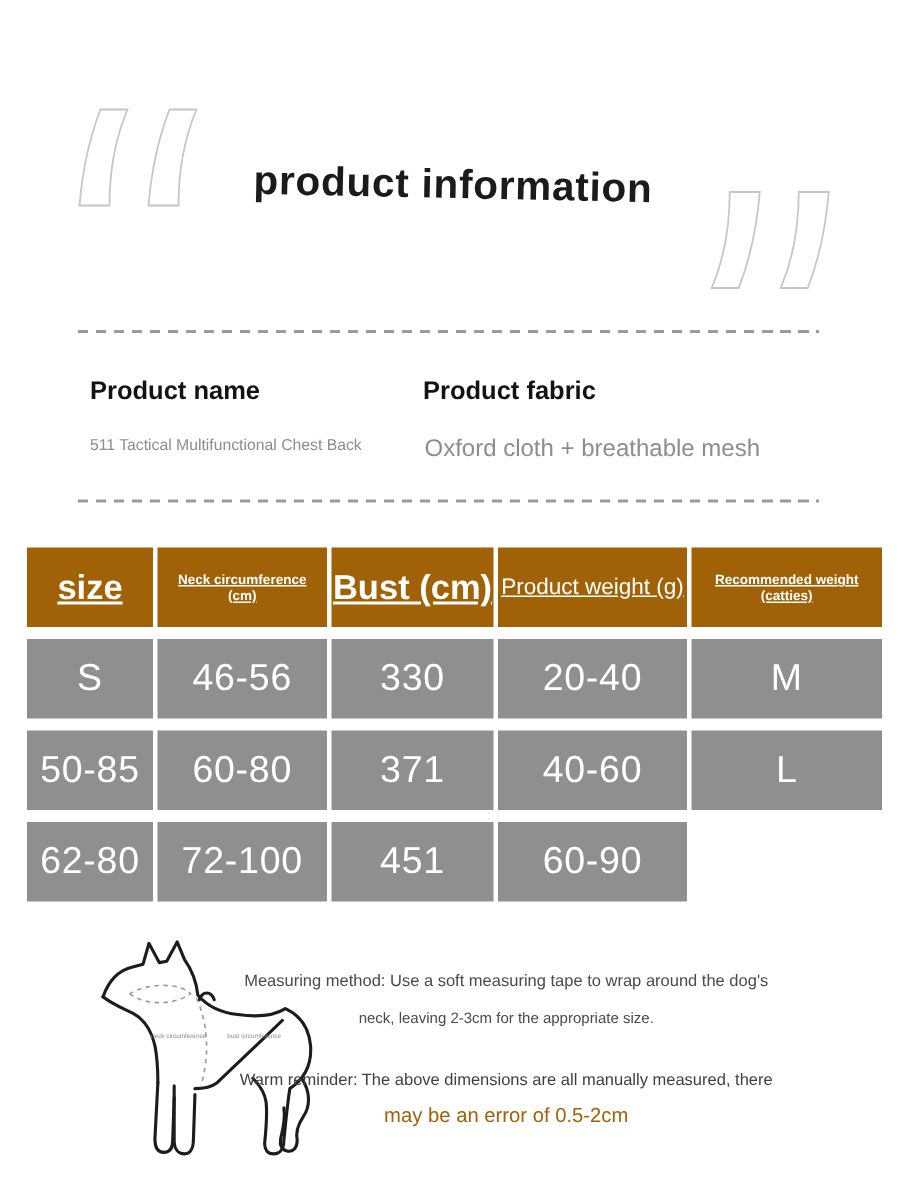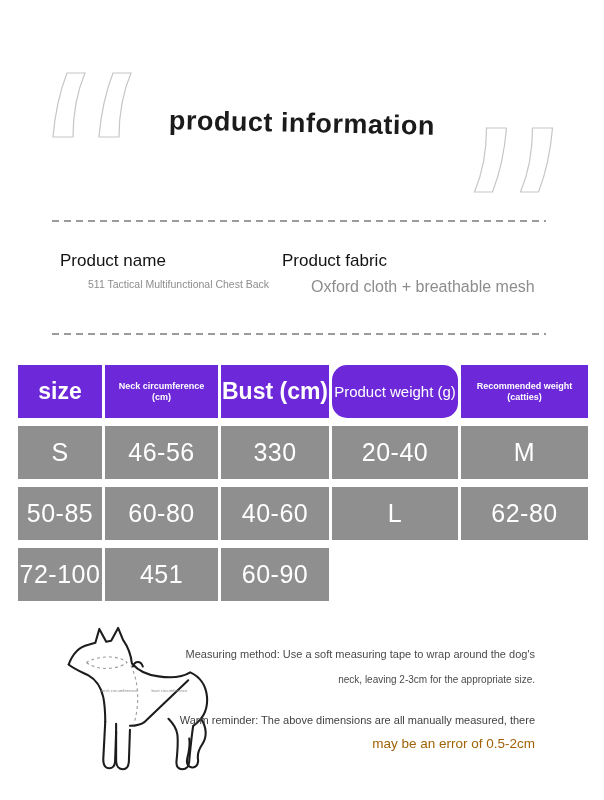--- a/index.html
+++ b/index.html
@@ -23,55 +23,55 @@
   
   .divider{
     position:absolute;left:52px;width:494px;height:2px;
     background:repeating-linear-gradient(90deg,#9b9b9b 0 7px,transparent 7px 12px);
   }
   .divider.d1{top:220px;}
   .divider.d2{top:333px;}
   
   .info-label{
     position:absolute;top:251px;
-    font-size:17px;font-weight:400;color:#131313;
+    font-size:17px;font-weight:700;color:#131313;
   }
   .info-label.name{left:60px;}
   .info-label.fabric{left:282px;}
   .info-value{
-    position:absolute;top:278px;color:#8d8d8d;margin-left:28px;
+    position:absolute;top:291px;color:#8d8d8d;
   }
   .info-value.name{left:60px;font-size:10.5px;}
   .info-value.fabric{left:283px;font-size:16px;}
   
   .size-table{
     position:absolute;left:18px;top:365px;
     display:grid;
     grid-template-columns:84px 113px 108px 126px 127px;
     grid-auto-rows:53px;
     column-gap:3px;row-gap:8px;
   }
   .hcell{
-    background:#6d28d9;color:#ffffff;
+    background:#a16207;color:#ffffff;
     display:flex;align-items:center;justify-content:center;
-    text-align:center;line-height:1.15;
+    text-align:center;line-height:1.15;text-decoration:underline;
   }
   .hcell.big{font-size:23px;font-weight:600;}
-  .hcell.med{font-size:15px;font-weight:400;border-radius:15px;}
+  .hcell.med{font-size:15px;font-weight:400;}
   .hcell.small{font-size:9px;font-weight:700;padding:0 4px;}
   .bcell{
     background:#8f8f8f;color:#ffffff;
     display:flex;align-items:center;justify-content:center;
     font-size:25px;font-weight:400;letter-spacing:0.5px;
   }
   
   .dog-diagram{position:absolute;left:42px;top:620px;}
   .note{
     position:absolute;left:140px;width:395px;
-    text-align:right;color:#4a4a4a;
+    text-align:center;color:#4a4a4a;
   }
   .note.l1{top:648px;font-size:11px;}
   .note.l2{top:674px;font-size:10px;}
   .note.l3{top:714px;font-size:11px;color:#3f3f3f;}
   .note.l4{top:736px;font-size:13.5px;color:#a16207;}
 </style>
 </head>
 <body>
 
 <div class="page">
@@ -107,20 +107,21 @@
     <div class="hcell small">Recommended weight (catties)</div>
 
     <div class="bcell">S</div>
     <div class="bcell">46-56</div>
     <div class="bcell">330</div>
     <div class="bcell">20-40</div>
 
     <div class="bcell">M</div>
     <div class="bcell">50-85</div>
     <div class="bcell">60-80</div>
+    <div class="bcell">371</div>
     <div class="bcell">40-60</div>
 
     <div class="bcell">L</div>
     <div class="bcell">62-80</div>
     <div class="bcell">72-100</div>
     <div class="bcell">451</div>
     <div class="bcell">60-90</div>
   </div>
 
   <svg class="dog-diagram" width="168" height="172" viewBox="0 0 170 172">

